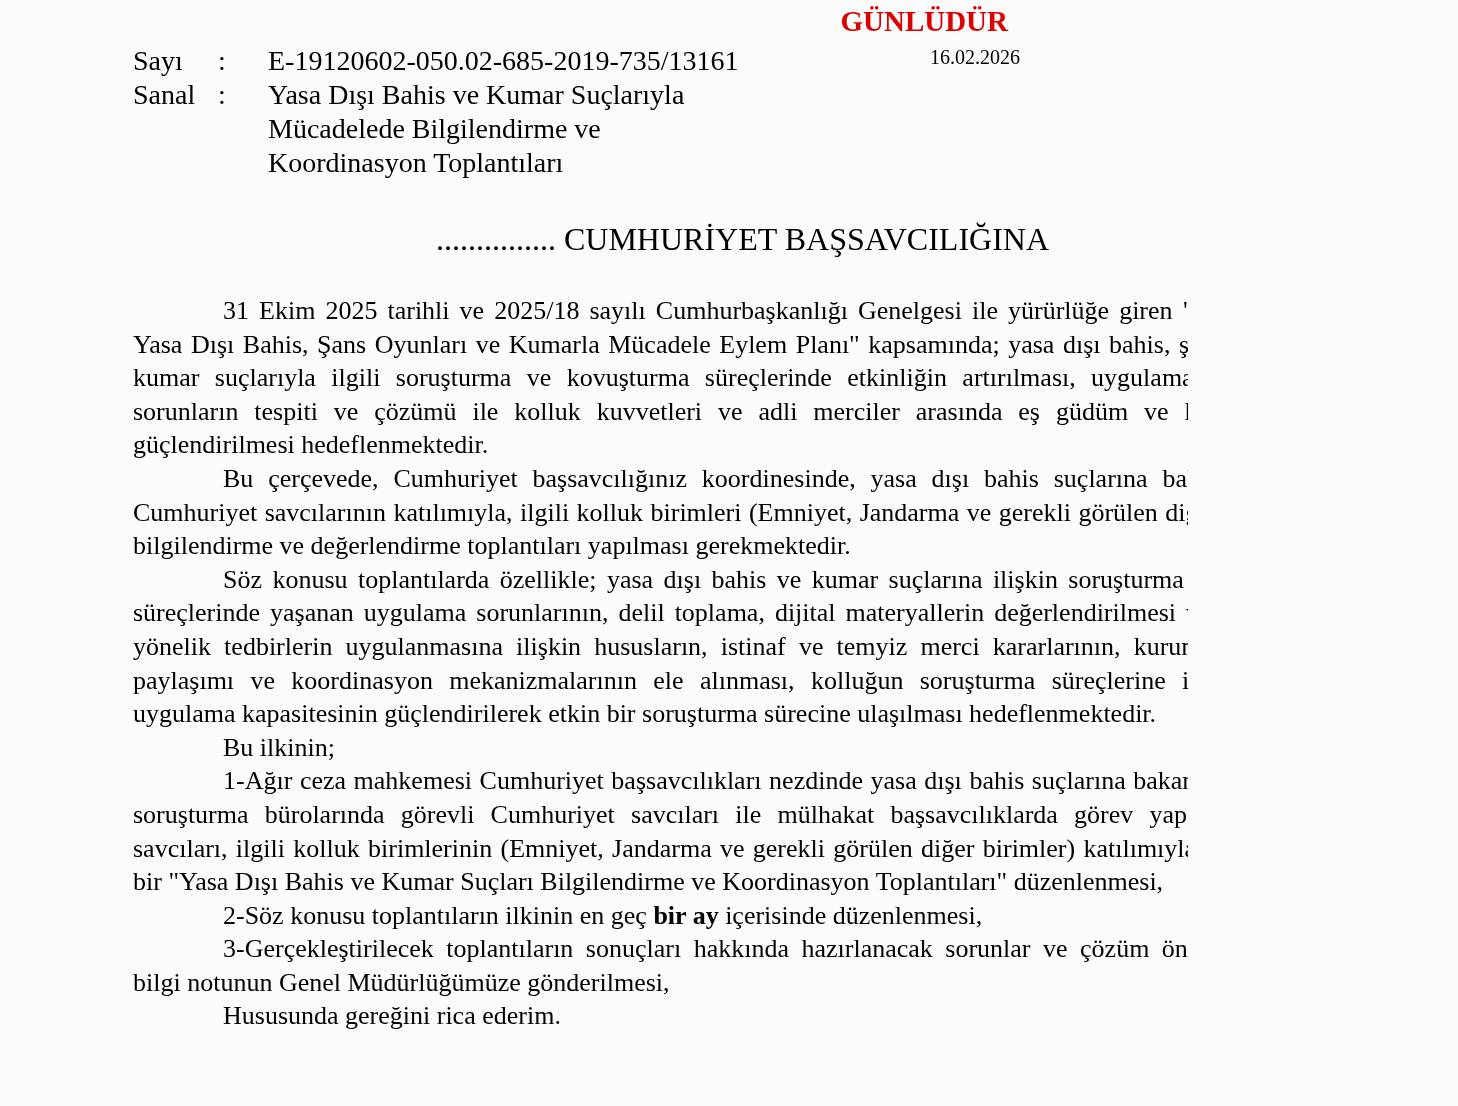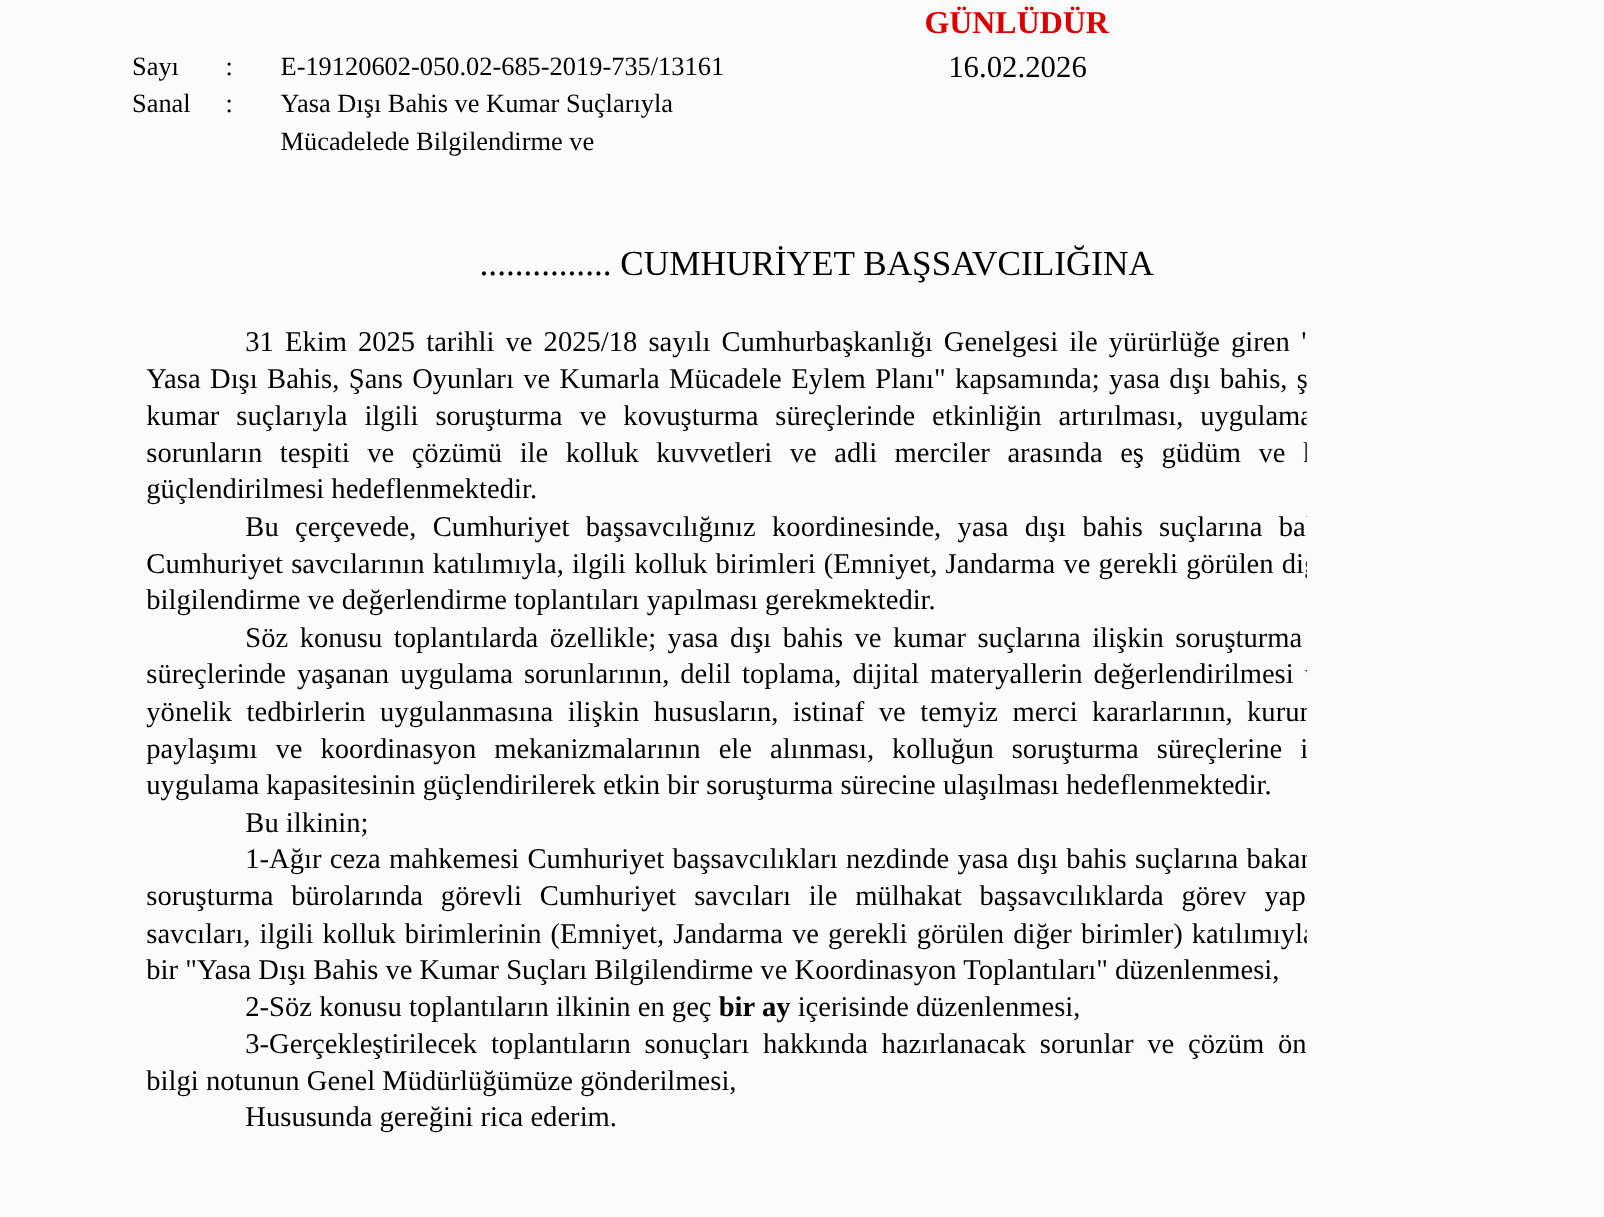--- a/index.html
+++ b/index.html
@@ -20,28 +20,28 @@
     position: absolute;
     top: 5px;
     right: 180px;
     font-size: 29px;
     font-weight: bold;
     color: #dd0000;
   }
   .doc-date {
     position: absolute;
     top: 46px;
-    right: 200px;
-    font-size: 28px;
+    right: 168px;
+    font-size: 20px;
   }
   .meta {
     position: absolute;
     top: 44px;
-    left: 120px;
-    font-size: 24px;
+    left: 133px;
+    font-size: 28px;
     line-height: 34px;
   }
   .meta-row { display: flex; align-items: flex-start; }
   .meta-label { display: inline-block; width: 85px; }
   .meta-colon { display: inline-block; width: 14px; }
   .meta-value { display: inline-block; margin-left: 36px; }
   .addressee {
     position: absolute;
     top: 221px;
     left: 133px;
@@ -79,20 +79,21 @@
       <span class="meta-label">Sayı</span>
       <span class="meta-colon">:</span>
       <span class="meta-value">E-19120602-050.02-685-2019-735/13161</span>
     </div>
     <div class="meta-row">
       <span class="meta-label">Sanal</span>
       <span class="meta-colon">:</span>
       <span class="meta-value">
         <div>Yasa Dışı Bahis ve Kumar Suçlarıyla</div>
         <div>Mücadelede Bilgilendirme ve</div>
+        <div>Koordinasyon Toplantıları</div>
       </span>
     </div>
   </div>
 
   <div class="addressee">............... CUMHURİYET BAŞSAVCILIĞINA</div>
 
   <div class="body">
     <p>31 Ekim 2025 tarihli ve 2025/18 sayılı Cumhurbaşkanlığı Genelgesi ile yürürlüğe giren "Sanal Ortamda Yasa Dışı Bahis, Şans Oyunları ve Kumarla Mücadele Eylem Planı" kapsamında; yasa dışı bahis, şans oyunları ve kumar suçlarıyla ilgili soruşturma ve kovuşturma süreçlerinde etkinliğin artırılması, uygulamada karşılaşılan sorunların tespiti ve çözümü ile kolluk kuvvetleri ve adli merciler arasında eş güdüm ve koordinasyonun güçlendirilmesi hedeflenmektedir.</p>
     <p>Bu çerçevede, Cumhuriyet başsavcılığınız koordinesinde, yasa dışı bahis suçlarına bakmakla görevli Cumhuriyet savcılarının katılımıyla, ilgili kolluk birimleri (Emniyet, Jandarma ve gerekli görülen diğer birimler) ile bilgilendirme ve değerlendirme toplantıları yapılması gerekmektedir.</p>
     <p>Söz konusu toplantılarda özellikle; yasa dışı bahis ve kumar suçlarına ilişkin soruşturma ve kovuşturma süreçlerinde yaşanan uygulama sorunlarının, delil toplama, dijital materyallerin değerlendirilmesi ve malvarlığına yönelik tedbirlerin uygulanmasına ilişkin hususların, istinaf ve temyiz merci kararlarının, kurumlar arası bilgi paylaşımı ve koordinasyon mekanizmalarının ele alınması, kolluğun soruşturma süreçlerine ilişkin bilgi ve uygulama kapasitesinin güçlendirilerek etkin bir soruşturma sürecine ulaşılması hedeflenmektedir.</p>

